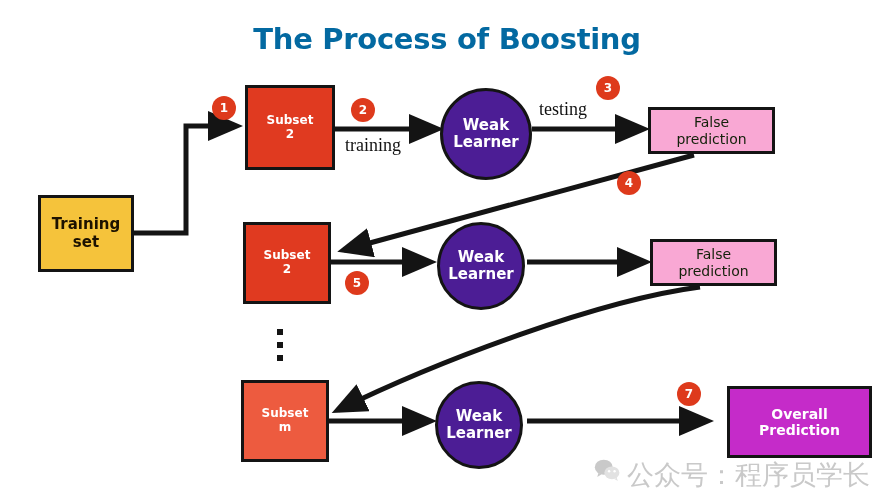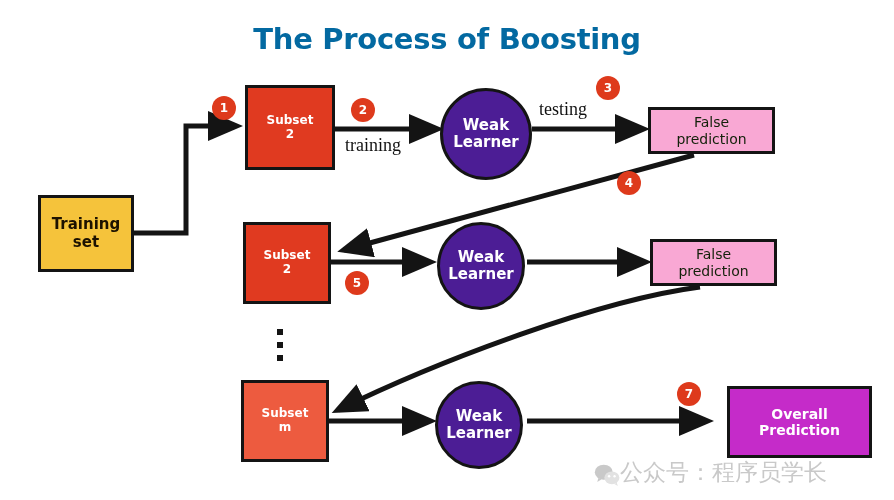--- a/index.html
+++ b/index.html
@@ -135,23 +135,24 @@
     display: block;
     width: 6px;
     height: 6px;
     background: #141414;
   }
 
   
   .watermark {
     position: absolute;
     display: flex;
-    align-items: flex-end;
+    align-items: flex-start;
+    gap: 7px;
     color: #c9c9c9;
-    font-size: 23px;
+    font-size: 27px;
     white-space: nowrap;
     font-family: "DejaVu Sans", "Liberation Sans", sans-serif;
   }
   .watermark .wm-icon {
     display: block;
     width: 26px;
     height: 26px;
   }
 </style>
 </head>

